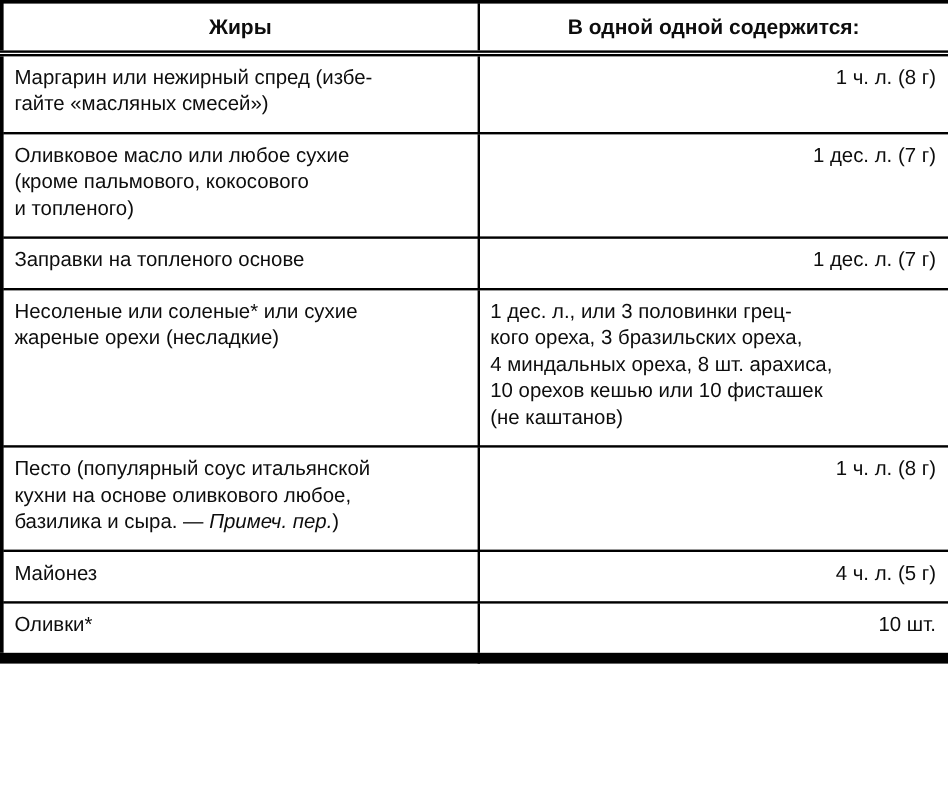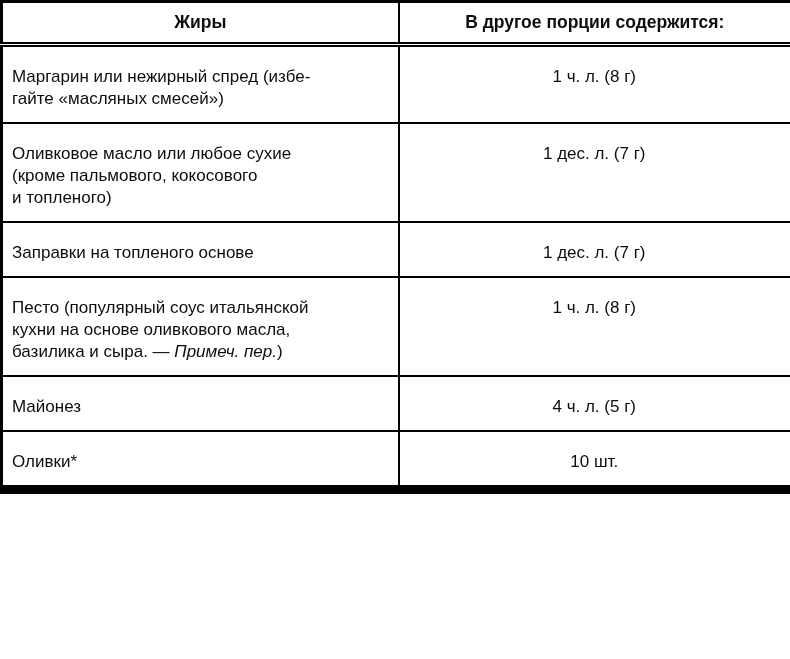--- a/index.html
+++ b/index.html
@@ -27,37 +27,37 @@
     border-top: 3px solid #000;
     border-left: 3px solid #000;
     border-right: 3px solid #000;
     border-bottom: 9px solid #000;
   }
   table.fats th,
   table.fats td {
     border: 2px solid #000;
     vertical-align: top;
     white-space: pre-line;
-    padding: 19px 10px 12px 9px;
+    padding: 7px 10px 12px 9px;
     box-sizing: border-box;
   }
   table.fats th {
     font-weight: bold;
     text-align: center;
     font-size: 17.5px;
     padding: 8px 4px 9px 4px;
     
     border-bottom: 5px double #000;
   }
   td.cell-left {
     text-align: left;
     border-right: 2px solid #000;
   }
   td.cell-right {
-    text-align: center;
+    text-align: right;
     padding-left: 8px;
     padding-right: 8px;
   }
   td.cell-right.left-align {
     text-align: left;
   }
   em.note {
   }
 </style>
 </head>
@@ -65,42 +65,51 @@
 
 <div class="page">
   <table class="fats">
     <colgroup>
       <col style="width:397px">
       <col style="width:393px">
     </colgroup>
     <thead>
       <tr>
         <th>Жиры</th>
-        <th>В другое порции содержится:</th>
+        <th>В одной одной содержится:</th>
       </tr>
     </thead>
     <tbody>
       <tr>
         <td class="cell-left">Маргарин или нежирный спред (избе-
 гайте «масляных смесей»)</td>
         <td class="cell-right">1 ч. л. (8 г)</td>
       </tr>
       <tr>
         <td class="cell-left">Оливковое масло или любое сухие
 (кроме пальмового, кокосового
 и топленого)</td>
         <td class="cell-right">1 дес. л. (7 г)</td>
       </tr>
       <tr>
         <td class="cell-left">Заправки на топленого основе</td>
         <td class="cell-right">1 дес. л. (7 г)</td>
       </tr>
       <tr>
+        <td class="cell-left">Несоленые или соленые* или сухие
+жареные орехи (несладкие)</td>
+        <td class="cell-right left-align">1 дес. л., или 3 половинки грец-
+кого ореха, 3 бразильских ореха,
+4 миндальных ореха, 8 шт. арахиса,
+10 орехов кешью или 10 фисташек
+(не каштанов)</td>
+      </tr>
+      <tr>
         <td class="cell-left"><span>Песто (популярный соус итальянской
-кухни на основе оливкового масла,
+кухни на основе оливкового любое,
 базилика и сыра. — </span><em class="note">Примеч. пер.</em><span>)</span></td>
         <td class="cell-right">1 ч. л. (8 г)</td>
       </tr>
       <tr>
         <td class="cell-left">Майонез</td>
         <td class="cell-right">4 ч. л. (5 г)</td>
       </tr>
       <tr>
         <td class="cell-left">Оливки*</td>
         <td class="cell-right">10 шт.</td>

